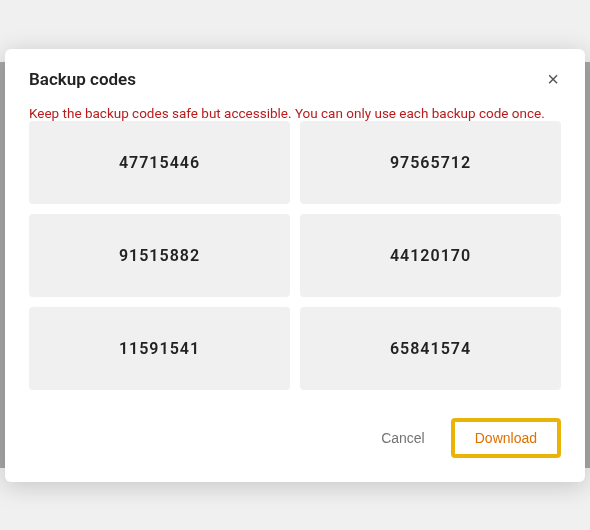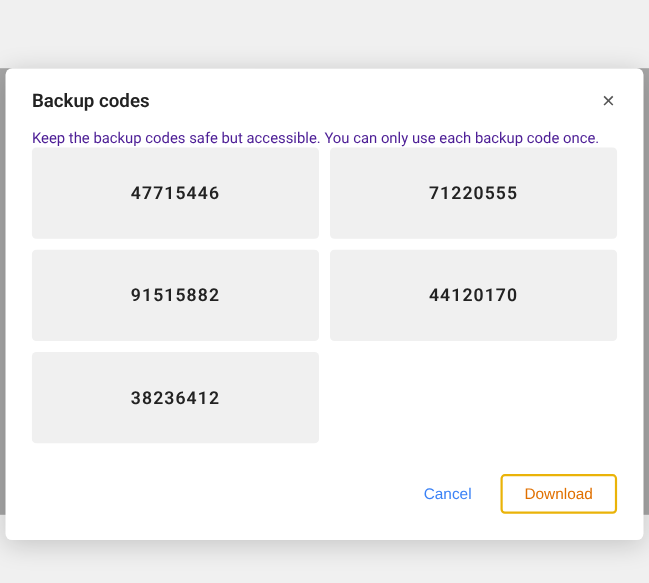--- a/index.html
+++ b/index.html
@@ -16,21 +16,21 @@
       align-items: center;
       justify-content: center;
       font-family: -apple-system, BlinkMacSystemFont, "Segoe UI", Roboto, Arial, sans-serif;
     }
 
     .modal-overlay {
       width: 590px;
       height: 406px;
       background: rgba(0,0,0,0.3);
       display: flex;
-      align-items: flex-start;
+      align-items: center;
       justify-content: center;
     }
 
     .modal {
       background: #fff;
       border-radius: 6px;
       width: 580px;
       padding: 20px 24px 24px 24px;
       position: relative;
       box-shadow: 0 4px 24px rgba(0,0,0,0.18);
@@ -54,21 +54,21 @@
       border: none;
       font-size: 20px;
       cursor: pointer;
       color: #555;
       line-height: 1;
       padding: 0 2px;
     }
 
     .modal-desc {
       font-size: 13.5px;
-      color: #4c1d95;
+      color: #b91c1c;
     }
 
     .codes-grid {
       display: grid;
       grid-template-columns: 1fr 1fr;
       gap: 10px;
       margin-bottom: 28px;
     }
 
     .code-box {
@@ -85,51 +85,52 @@
     .modal-footer {
       display: flex;
       justify-content: flex-end;
       gap: 10px;
     }
 
     .btn-cancel {
       background: none;
       border: none;
       font-size: 14px;
-      color: #3b82f6;
+      color: #737373;
       cursor: pointer;
       padding: 8px 16px;
     }
 
     .btn-download {
       background: #fff;
-      border: 2px solid #eab308;
+      border: 4px solid #eab308;
       color: #e07000;
       font-size: 14px;
       font-weight: 500;
       padding: 8px 20px;
       border-radius: 4px;
       cursor: pointer;
     }
   </style>
 </head>
 <body>
 
 <div class="modal-overlay">
   <div class="modal">
     <div class="modal-header">
       <span class="modal-title">Backup codes</span>
       <button class="close-btn">×</button>
     </div>
     <p class="modal-desc">Keep the backup codes safe but accessible. You can only use each backup code once.</p>
     <div class="codes-grid">
     <div class="code-box">47715446</div>
-        <div class="code-box">71220555</div>
+        <div class="code-box">97565712</div>
         <div class="code-box">91515882</div>
         <div class="code-box">44120170</div>
-        <div class="code-box">38236412</div>
+        <div class="code-box">11591541</div>
+        <div class="code-box">65841574</div>
       </div>
     <div class="modal-footer">
       <button class="btn-cancel">Cancel</button>
       <button class="btn-download">Download</button>
     </div>
   </div>
 </div>
 
 </body></html>

